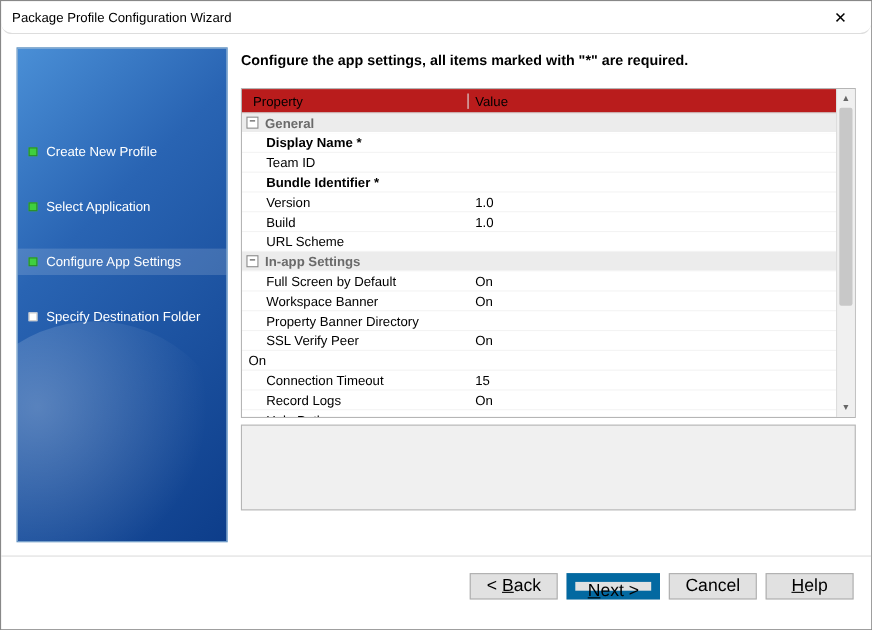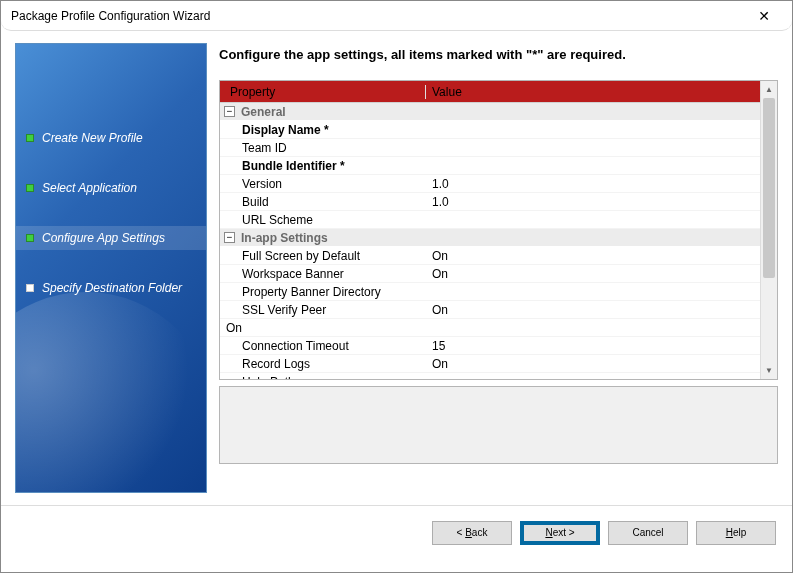--- a/index.html
+++ b/index.html
@@ -4,21 +4,21 @@
 <style>
 * { box-sizing: border-box; margin: 0; padding: 0; }
 body { font-family: "Segoe UI", Tahoma, sans-serif; font-size: 12px; background: #fff; width: 793px; height: 573px; overflow: hidden; border: 1px solid #888; }
 .titlebar { height: 30px; display: flex; align-items: center; padding: 0 8px 0 10px; border-bottom: 1px solid #ddd; border-radius: 10px; }
 .titlebar .title { flex: 1; font-size: 12px; }
 .titlebar .close { width: 40px; height: 28px; display: flex; align-items: center; justify-content: center; cursor: pointer; font-size: 14px; font-family: Arial; }
 .content { display: flex; height: 474px; padding: 12px 14px; gap: 12px; }
 .sidebar { width: 192px; height: 100%; background: linear-gradient(135deg, #4a8fd6 0%, #2964b3 35%, #0d3d8a 100%); border: 1px solid #5a8ec0; position: relative; overflow: hidden; }
 .sidebar::after { content: ""; position: absolute; left: -60px; bottom: -60px; width: 260px; height: 260px; background: radial-gradient(circle at 30% 30%, rgba(255,255,255,0.25), rgba(255,255,255,0) 60%); border-radius: 50%; }
 .sidebar-items { position: relative; z-index: 2; padding-top: 82px; }
-.step { display: flex; align-items: center; height: 24px; padding-left: 10px; margin-bottom: 26px; font-style: italic; color: #fff; font-size: 12px; }
+.step { display: flex; align-items: center; height: 24px; padding-left: 10px; margin-bottom: 26px; color: #fff; font-size: 12px; }
 .step.current { background: rgba(255,255,255,0.15); }
 .step .bullet { width: 8px; height: 8px; margin-right: 8px; background: #3fcf3f; border: 1px solid #2a8a2a; }
 .step.pending .bullet { background: #fff; border: 1px solid #ccc; }
 .main { flex: 1; display: flex; flex-direction: column; }
 .instruction { font-weight: bold; font-size: 13px; padding: 4px 0 18px 0; }
 .grid-wrap { border: 1px solid #b5b5b5; position: relative; height: 300px; display: flex; }
 .grid { flex: 1; overflow: hidden; }
 .grid-header { display: flex; background: #b91c1c; border-bottom: 1px solid #d0d0d0; height: 22px; align-items: center; font-size: 12px; }
 .grid-header .col1 { width: 206px; padding-left: 10px; border-right: 1px solid #e0e0e0; }
 .grid-header .col2 { flex: 1; padding-left: 6px; }
@@ -27,22 +27,22 @@
 .group-row .toggle { width: 11px; height: 11px; border: 1px solid #888; background: #fff; margin: 0 6px 0 4px; display: flex; align-items: center; justify-content: center; font-size: 9px; line-height: 1; color: #555; font-family: monospace; }
 .prop-row { display: flex; height: 18px; align-items: center; font-size: 12px; border-bottom: 1px solid #f3f3f3; }
 .prop-row .p-label { width: 206px; padding-left: 22px; }
 .prop-row .p-value { flex: 1; padding-left: 6px; }
 .prop-row.required .p-label { font-weight: bold; }
 .scrollbar { width: 17px; background: #f0f0f0; border-left: 1px solid #ddd; position: relative; }
 .scrollbar .arrow { height: 17px; display: flex; align-items: center; justify-content: center; font-size: 8px; color: #666; }
 .scrollbar .thumb { position: absolute; top: 17px; left: 2px; right: 2px; height: 180px; background: #c8c8c8; border-radius: 2px; }
 .desc-panel { border: 1px solid #b5b5b5; margin-top: 6px; height: 78px; background: #f0f0f0; }
 .footer { height: 54px; border-top: 1px solid #ddd; display: flex; align-items: center; justify-content: flex-end; padding-right: 16px; gap: 8px; }
-.btn { min-width: 80px; height: 24px; padding: 0 12px; background: #e1e1e1; border: 1px solid #adadad; font-size: 10px; font-family: inherit; cursor: pointer; }
-.btn.default { border: 4px solid #0369a1; padding: 0 11px; }
+.btn { min-width: 80px; height: 24px; padding: 0 12px; background: #e1e1e1; border: 1px solid #adadad; font-size: 16px; font-family: inherit; cursor: pointer; }
+.btn.default { border: 8px solid #0369a1; padding: 0 11px; }
 .btn .u { text-decoration: underline; }
 </style>
 </head>
 <body>
 
 <div class="titlebar">
   <div class="title">Package Profile Configuration Wizard</div>
   <div class="close">✕</div>
 </div>
 

